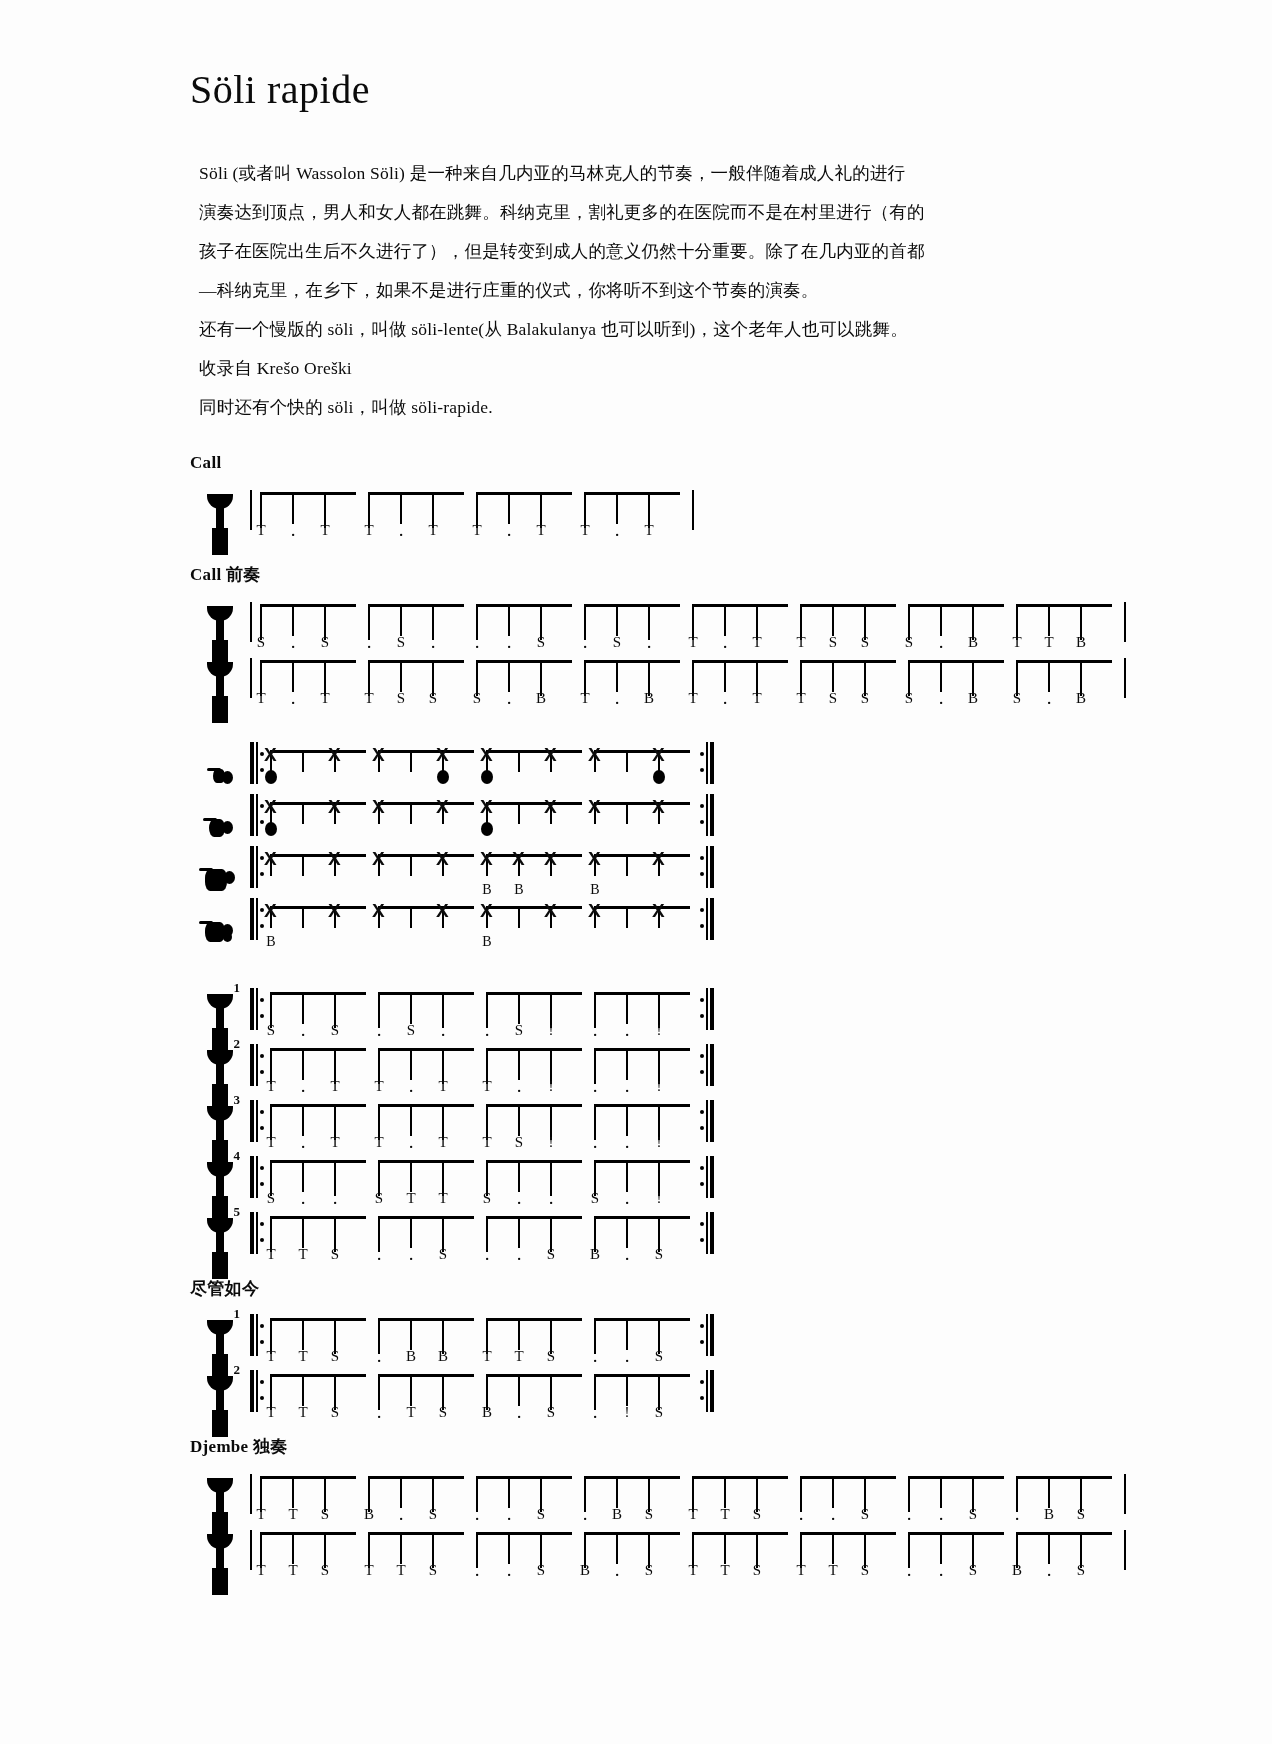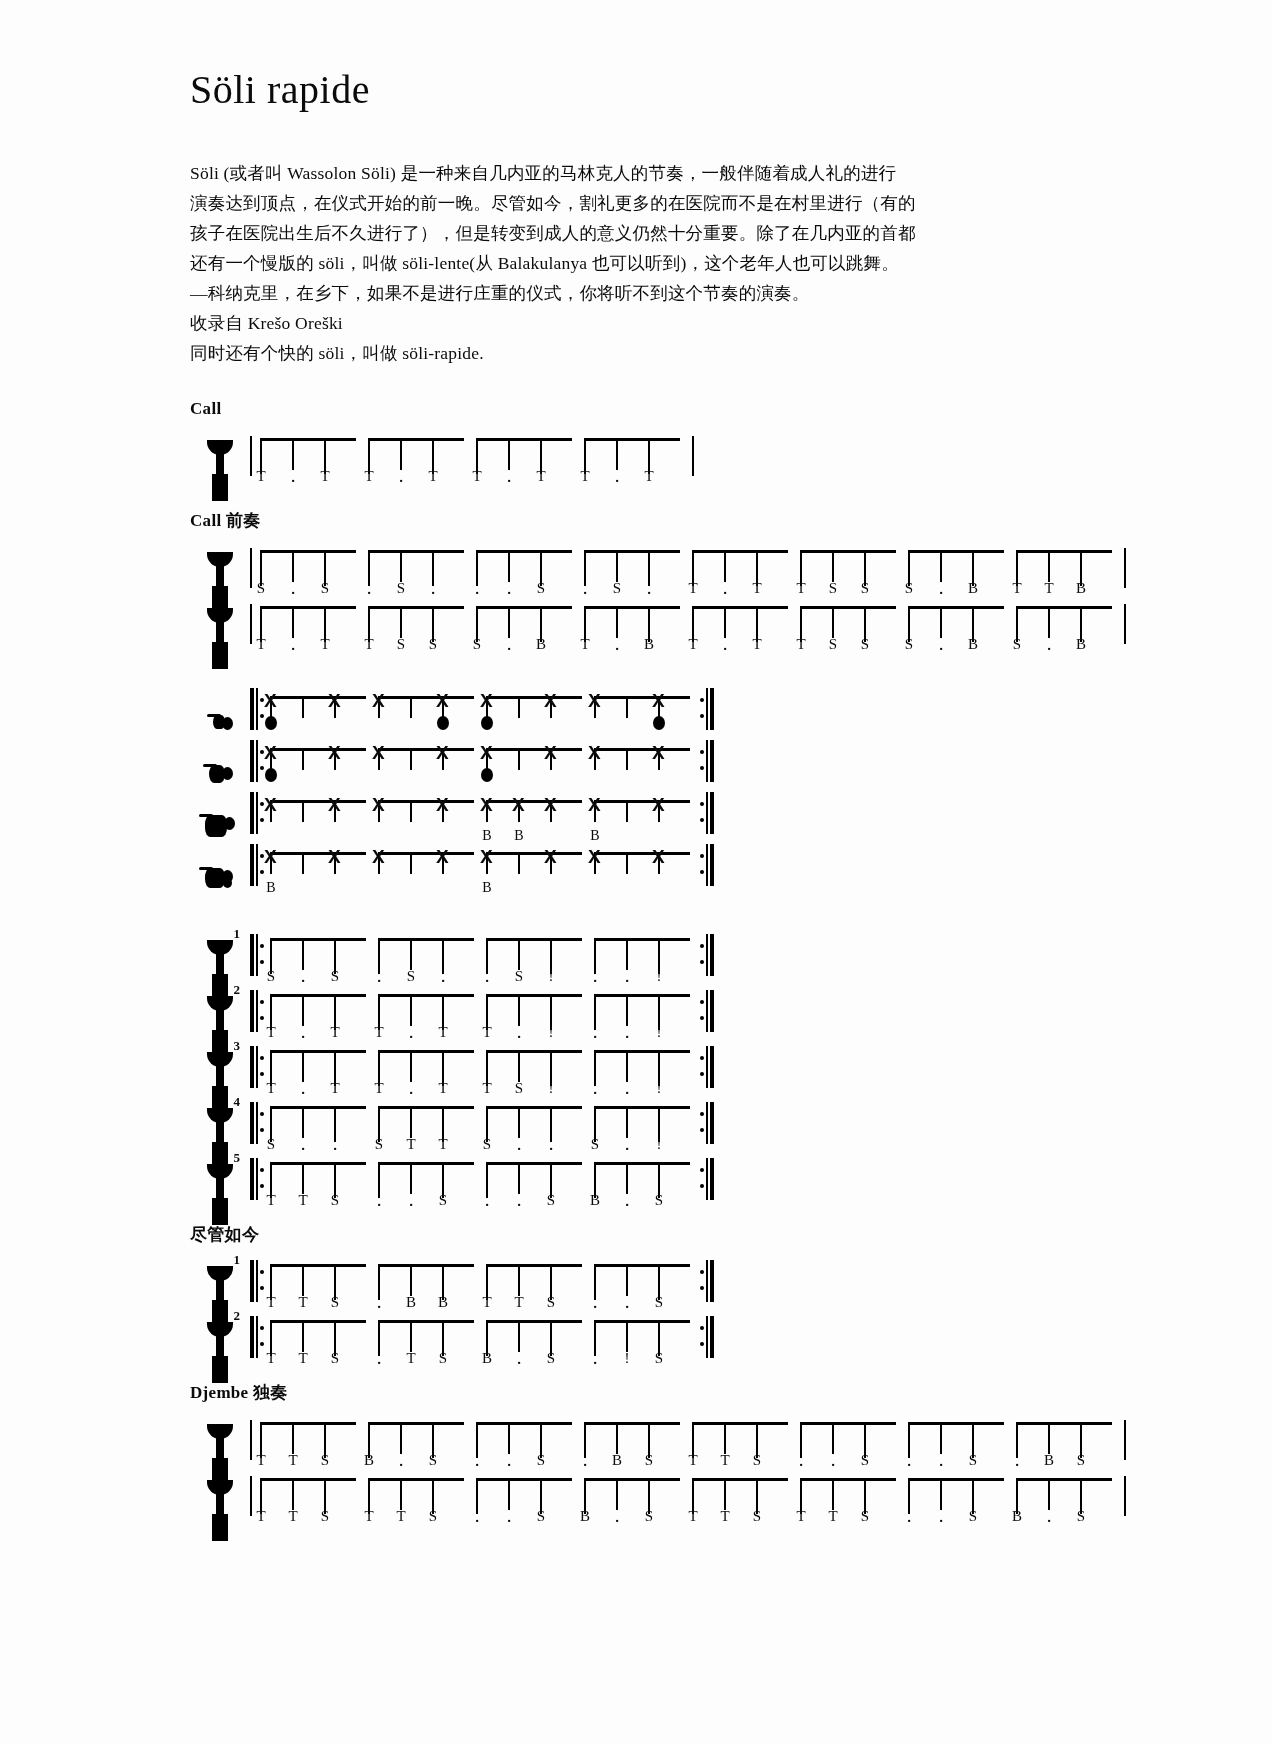--- a/index.html
+++ b/index.html
@@ -20,21 +20,21 @@
   h1.title{
     font-family:"Liberation Serif", serif;
     font-weight:400;
     font-size:40px;
     letter-spacing:0.5px;
     margin:0 0 48px 0;
     line-height:1;
   }
 
   .para{ font-size:17.5px; line-height:30px; letter-spacing:0.2px; margin:0; }
-  .para p{ margin:0; }
+  .para p{ margin:9px; }
 
   .blk{ margin-top:30px; }
 
   .sec-label{
     font-size:17px; line-height:22px; margin:0 0 6px 0;
     letter-spacing:0.3px;
     font-weight:bold;
   }
 
   
@@ -109,24 +109,24 @@
 </head>
 <body>
 
 <div class="page">
   <div class="content">
 
     <h1 class="title">Söli rapide</h1>
 
     <div class="para">
       <p>Söli (或者叫 Wassolon Söli) 是一种来自几内亚的马林克人的节奏，一般伴随着成人礼的进行</p>
-      <p>演奏达到顶点，在仪式开始的前一晚。尽管如今，割礼更多的在医院而不是在村里进行（有的</p>
+      <p>演奏达到顶点，男人和女人都在跳舞。科纳克里，割礼更多的在医院而不是在村里进行（有的</p>
       <p>孩子在医院出生后不久进行了），但是转变到成人的意义仍然十分重要。除了在几内亚的首都</p>
+      <p>—科纳克里，在乡下，如果不是进行庄重的仪式，你将听不到这个节奏的演奏。</p>
       <p>还有一个慢版的 söli，叫做 söli-lente(从 Balakulanya 也可以听到)，这个老年人也可以跳舞。</p>
-      <p>—科纳克里，在乡下，如果不是进行庄重的仪式，你将听不到这个节奏的演奏。</p>
       <p>收录自 Krešo Oreški</p>
       <p>同时还有个快的 söli，叫做 söli-rapide.</p>
     </div>
 
     <div class="blk">
       <div class="sec-label">Call</div>
       <div>
           <div class="staff">
             <div class="inst">
               <div class="djembe"></div>

